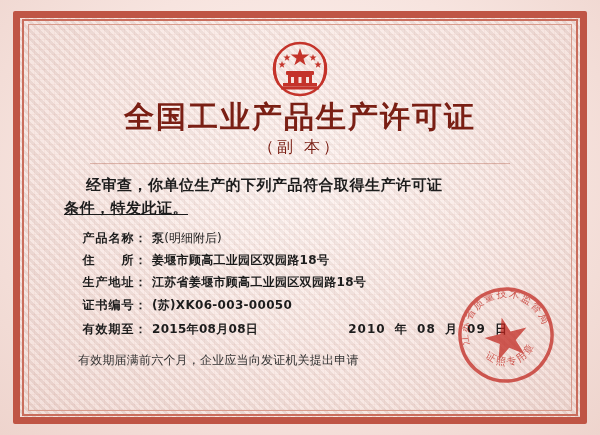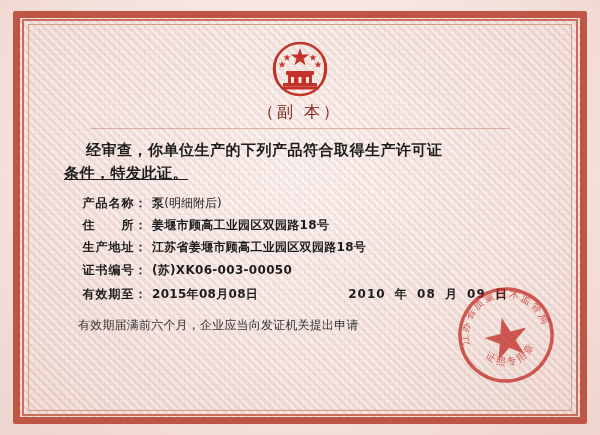--- a/index.html
+++ b/index.html
@@ -224,20 +224,21 @@
             <g fill="#f7e4df">
               <rect x="25" y="37" width="3" height="6"></rect>
               <rect x="32.5" y="37" width="3" height="6"></rect>
               <rect x="40" y="37" width="3" height="6"></rect>
             </g>
           </g>
         </svg>
       </div>
     </div>
 
+    <div class="title">全国工业产品生产许可证</div>
     <div class="subtitle">（副  本）</div>
     <div class="title-rule"></div>
 
     <div class="body">
       <div class="statement">
         <span class="indent">经审查，你单位生产的下列产品符合取得生产许可证</span><br>
         <span>条件，特发此证。</span>
       </div>
 
       <div class="fields">

